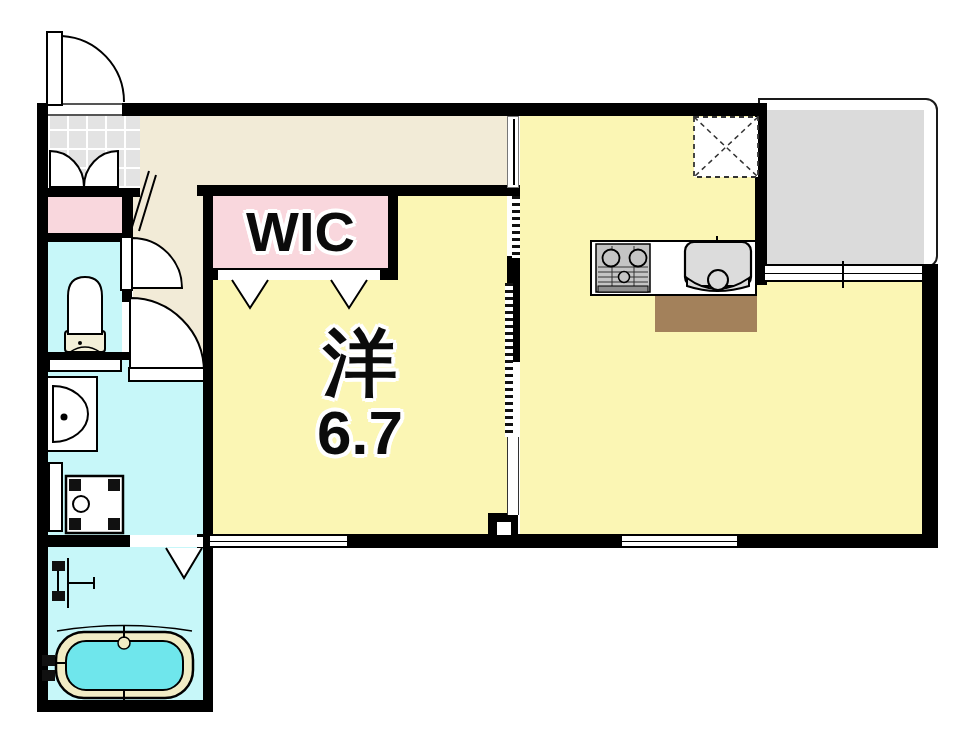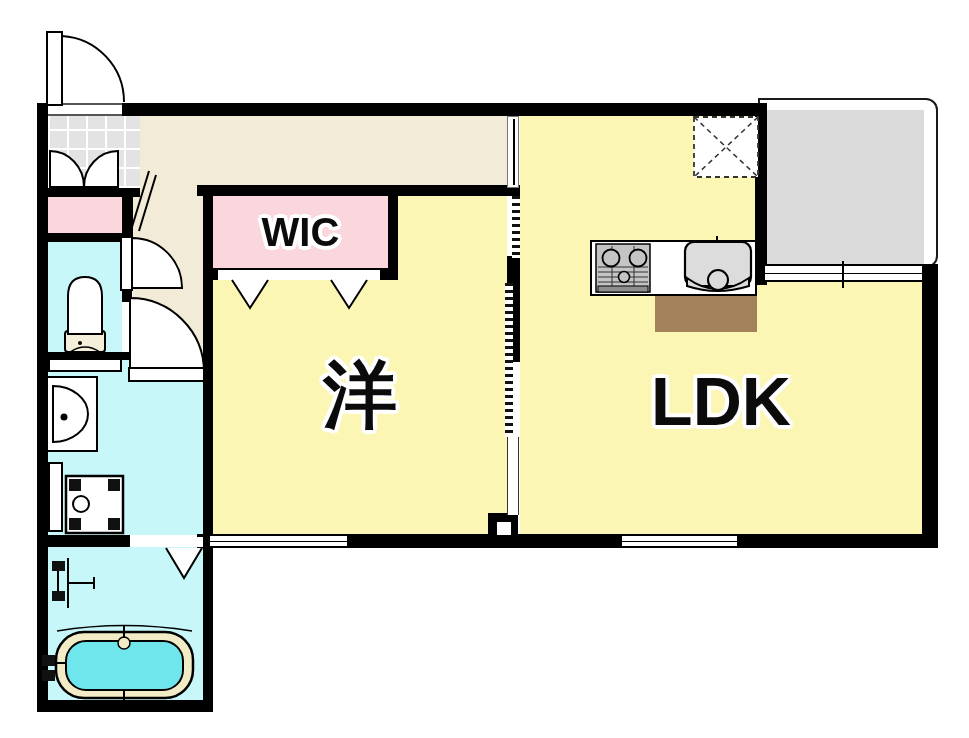--- a/index.html
+++ b/index.html
@@ -163,23 +163,23 @@
       <rect x="685" y="242" width="66" height="44" rx="9" fill="#DCDCDC" stroke="#000" stroke-width="2.2"></rect>
       <path d="M687,278 Q717,300 749,278 L749,286 Q717,296 687,286 Z" fill="#DCDCDC" stroke="#000" stroke-width="2"></path>
       <circle cx="718" cy="280" r="10" fill="#DCDCDC" stroke="#000" stroke-width="2"></circle>
     </g>
     <g>
       <rect x="694" y="117" width="64" height="60" fill="#fff" stroke="#333" stroke-width="1.8" stroke-dasharray="5,4"></rect>
       <path d="M694,117 L758,177 M758,117 L694,177" stroke="#333" stroke-width="1.5" stroke-dasharray="5,4" fill="none"></path>
     </g>
   </svg>
 
-  <div class="lbl" style="left:213px;top:196px;width:175px;height:72px;font-size:40px;">
+  <div class="lbl" style="left:213px;top:196px;width:175px;height:72px;font-size:56px;">
     <span>WIC</span>
   </div>
   <div class="lbl" style="left:213px;top:302px;width:294px;height:185px;">
     <span style="font-size:74px;">洋</span>
+    <span style="font-size:62px;">6.7</span>
   </div>
   <div class="lbl" style="left:520px;top:322px;width:402px;height:160px;">
-    <span style="font-size:68px;">LDK</span>
   </div>
 
 </div>
 
 </body></html>

